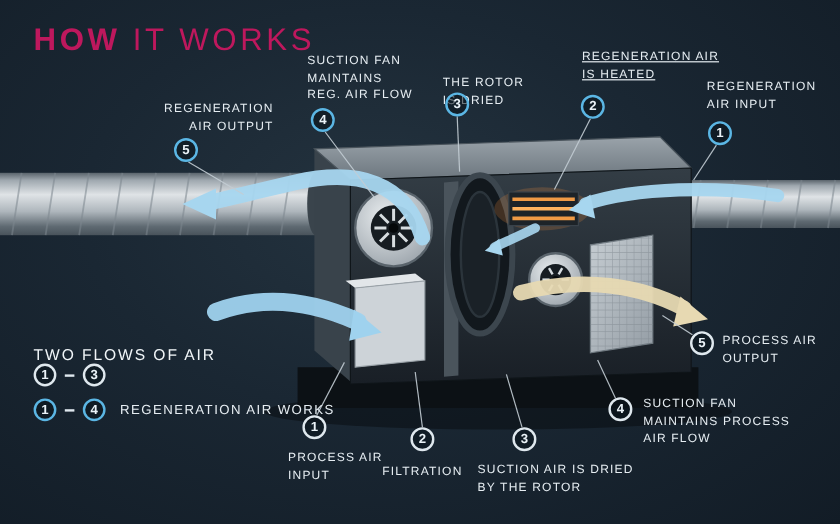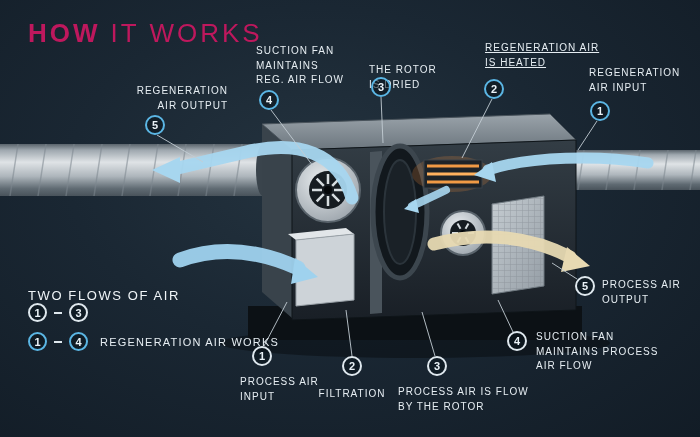--- a/index.html
+++ b/index.html
@@ -213,21 +213,21 @@
 IS DRIED</div>
   <div class="label" style="left:485px;top:41px;width:140px;text-decoration:underline;">REGENERATION AIR
 IS HEATED</div>
   <div class="label" style="left:589px;top:66px;width:108px;">REGENERATION
 AIR INPUT</div>
   <div class="label" style="left:602px;top:278px;width:95px;">PROCESS AIR
 OUTPUT</div>
   <div class="label" style="left:536px;top:330px;width:130px;">SUCTION FAN
 MAINTAINS PROCESS
 AIR FLOW</div>
-  <div class="label" style="left:398px;top:385px;width:170px;">PROCESS AIR IS FLOW
+  <div class="label" style="left:398px;top:385px;width:170px;">SUCTION AIR IS DRIED
 BY THE ROTOR</div>
   <div class="label center" style="left:312px;top:387px;width:80px;">FILTRATION</div>
   <div class="label" style="left:240px;top:375px;width:95px;">PROCESS AIR
 INPUT</div>
 
   <div class="num ring-blue" style="left:145px;top:115px;">5</div>
   <div class="num ring-blue" style="left:259px;top:90px;">4</div>
   <div class="num ring-blue" style="left:371px;top:77px;">3</div>
   <div class="num ring-blue" style="left:484px;top:79px;">2</div>
   <div class="num ring-blue" style="left:590px;top:101px;">1</div>

